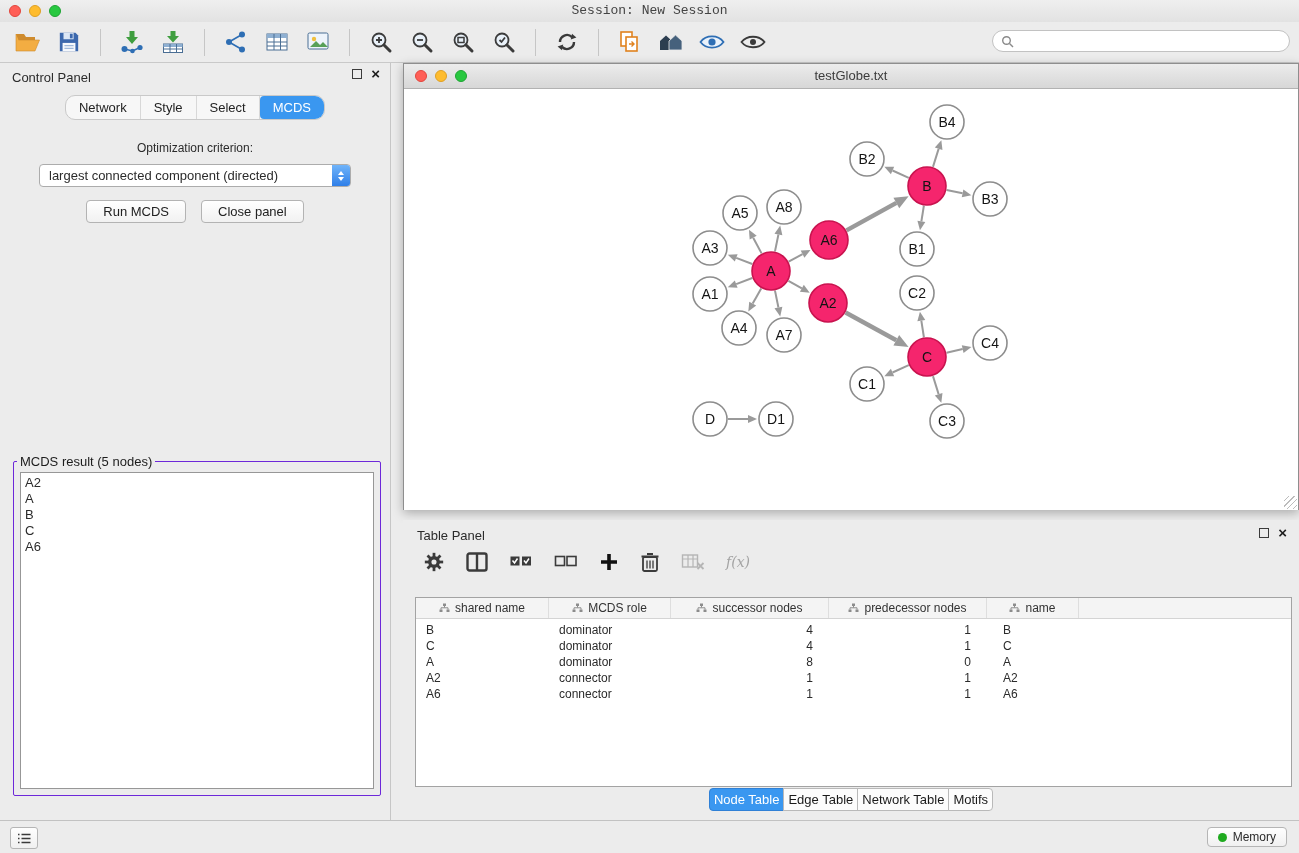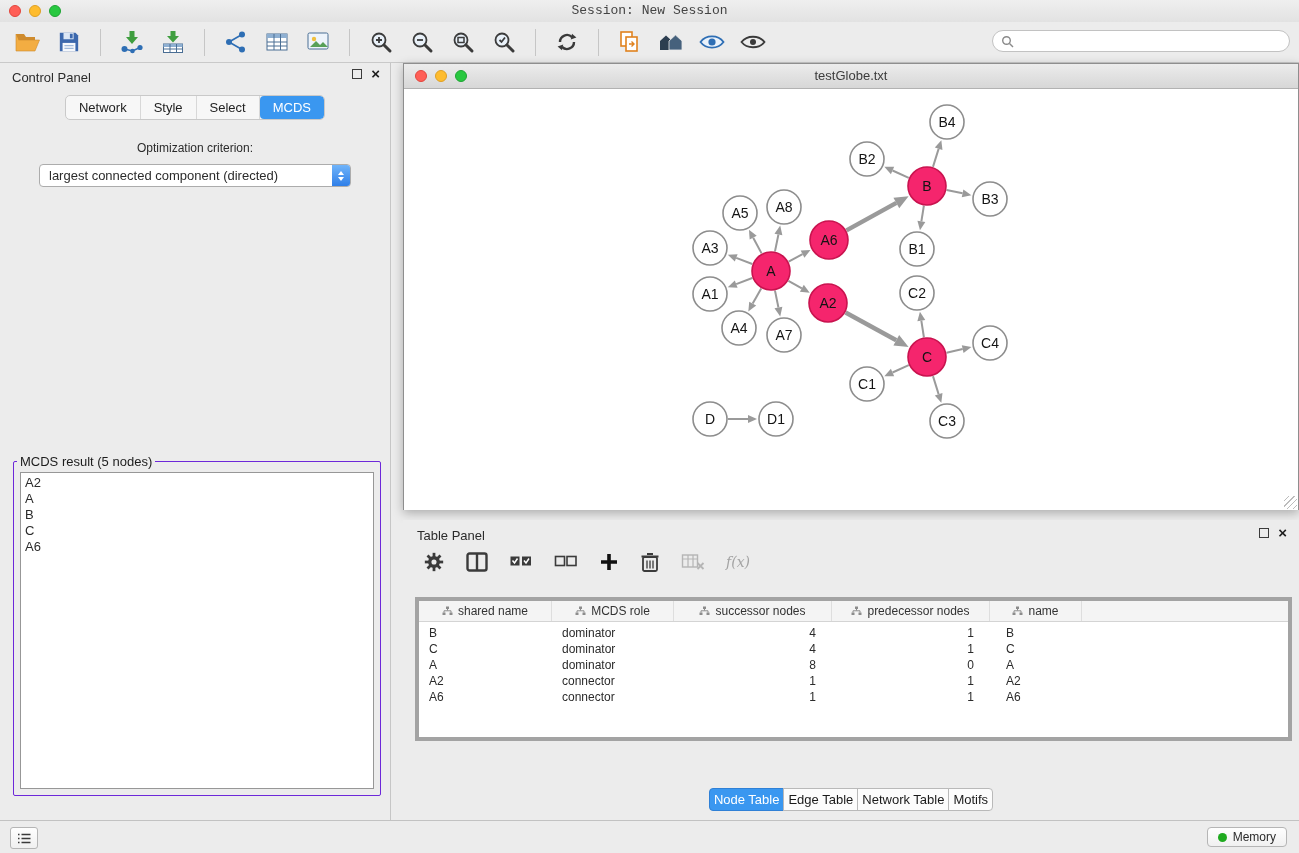--- a/index.html
+++ b/index.html
@@ -28,21 +28,21 @@
   .searchbox input{border:none;outline:none;flex:1;height:16px;font-size:12px;background:transparent;
                    font-family:"Liberation Sans",sans-serif;}
   
   .control-panel{position:absolute;top:63px;left:0;width:391px;height:757px;
                  background:#ececec;border-right:1px solid #c6c6c6;box-sizing:border-box;}
   .panel-header{position:relative;height:26px;padding:7px 12px 0;font-size:13px;box-sizing:border-box;}
   .panel-icons{position:absolute;right:10px;top:5px;display:flex;gap:9px;align-items:center;}
   .float-ic{width:8px;height:8px;border:1.5px solid #3b3b3b;display:inline-block;}
   .close-ic{font-size:15px;font-weight:bold;color:#1e1e1e;line-height:12px;cursor:pointer;}
   .cp-tabs{display:flex;justify-content:center;margin:6px auto 0;width:fit-content;
-           background:#f7f7f7;border:1px solid #c9c9c9;border-radius:5px;overflow:hidden;}
+           background:#f7f7f7;border:1px solid #c9c9c9;border-radius:10px;overflow:hidden;}
   .cp-tab{padding:4px 13px;font-size:13px;color:#222;border-right:1px solid #d8d8d8;cursor:pointer;}
   .cp-tab:last-child{border-right:none;}
   .cp-tab.active{background:#3a97f0;color:#fff;border-radius:4px;border-right:none;}
   .opt-label{text-align:center;font-size:12px;margin-top:21px;}
   .dropdown{position:relative;margin:9px auto 0;width:312px;height:23px;background:#fff;
             border:1px solid #acacac;border-radius:4px;font-size:13px;line-height:22px;
             padding-left:9px;box-sizing:border-box;cursor:pointer;}
   .dd-stepper{position:absolute;right:0px;top:0px;bottom:0px;width:18px;
               background:linear-gradient(#70b4fa,#2f7fe8);border-radius:0 3px 3px 0;
               display:flex;flex-direction:column;align-items:center;justify-content:center;gap:2px;}
@@ -71,22 +71,22 @@
   .net-canvas svg{display:block;width:100%;height:100%;}
   .grip{position:absolute;right:1px;bottom:1px;width:13px;height:13px;
         background:repeating-linear-gradient(135deg,transparent 0 3px,#bcbcbc 3px 4px);cursor:nwse-resize;}
   
   .table-panel{position:absolute;left:403px;top:520px;width:896px;height:300px;background:#ececec;}
   .tp-header{position:relative;height:24px;padding:8px 14px 0;font-size:13px;box-sizing:border-box;}
   .tp-header .panel-icons{right:12px;top:7px;}
   .tp-toolbar{display:flex;align-items:center;gap:21px;padding-left:20px;height:36px;}
   .tp-tool{display:flex;align-items:center;justify-content:center;cursor:pointer;}
   .fx{font-family:"DejaVu Serif",serif;font-style:italic;font-size:14px;color:#a3a3a3;cursor:default;}
-  .tp-table{position:absolute;left:12px;top:77px;width:877px;height:144px;background:#fff;
-            border:4px solid #a3a3a3;box-sizing:border-box;overflow:hidden;font-size:12px;}
+  .tp-table{position:absolute;left:12px;top:77px;width:877px;height:190px;background:#fff;
+            border:1px solid #a3a3a3;box-sizing:border-box;overflow:hidden;font-size:12px;}
   .thead{display:flex;height:20px;background:#f4f4f4;border-bottom:1px solid #d4d4d4;}
   .th{display:flex;align-items:center;justify-content:center;gap:5px;box-sizing:border-box;
       border-right:1px solid #dedede;color:#333;cursor:pointer;}
   .th.filler{flex:1;border-right:none;}
   .tbody{padding-top:3px;}
   .tr{display:flex;height:16px;line-height:16px;cursor:default;}
   .td{box-sizing:border-box;padding:0 10px;white-space:nowrap;overflow:hidden;}
   .td.num{text-align:right;padding-right:16px;}
   .td.name-col{padding-left:16px;}
   .tp-tabs{position:absolute;bottom:9px;left:0;right:0;display:flex;justify-content:center;}
@@ -264,20 +264,24 @@
         <div class="cp-tab">Select</div>
         <div class="cp-tab active">MCDS</div>
       </div>
     <div class="opt-label">Optimization criterion:</div>
     <div class="dropdown">
       <span>largest connected component (directed)</span>
       <span class="dd-stepper">
           <i class="up"></i>
           <i class="down"></i>
         </span>
+    </div>
+    <div class="cp-buttons">
+      <button class="mac-btn">Run MCDS</button>
+      <button class="mac-btn">Close panel</button>
     </div>
     <fieldset class="result-fieldset">
       <legend>MCDS result (5 nodes)</legend>
       <div class="result-list">
           <div class="result-item">A2</div>
           <div class="result-item">A</div>
           <div class="result-item">B</div>
           <div class="result-item">C</div>
           <div class="result-item">A6</div>
         </div>

